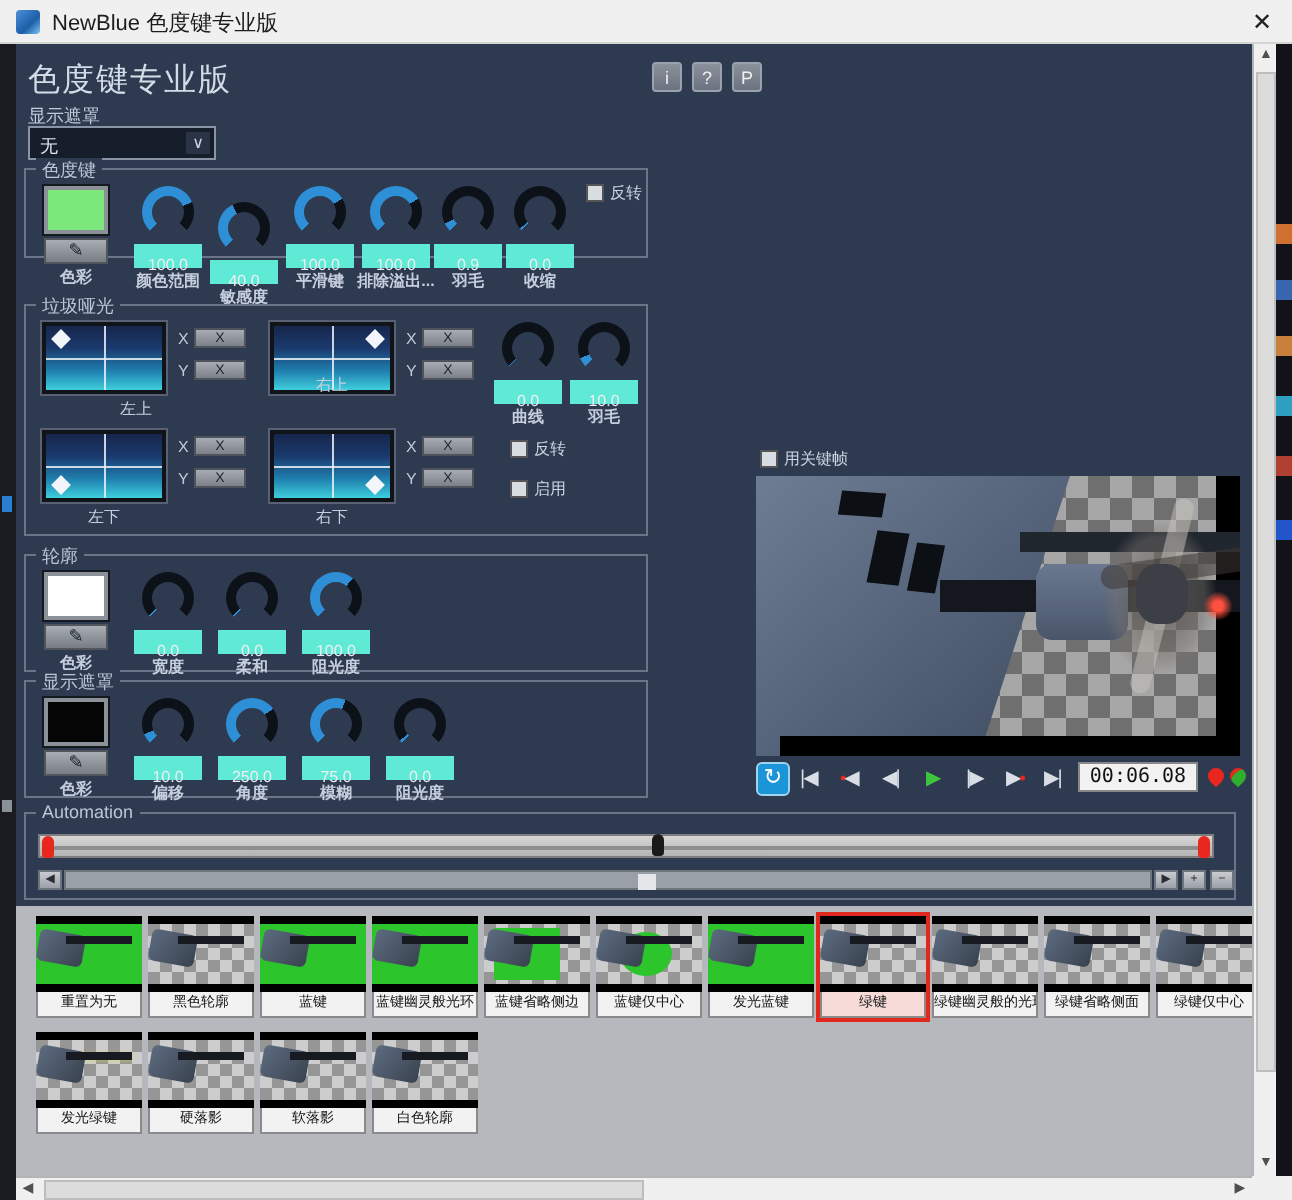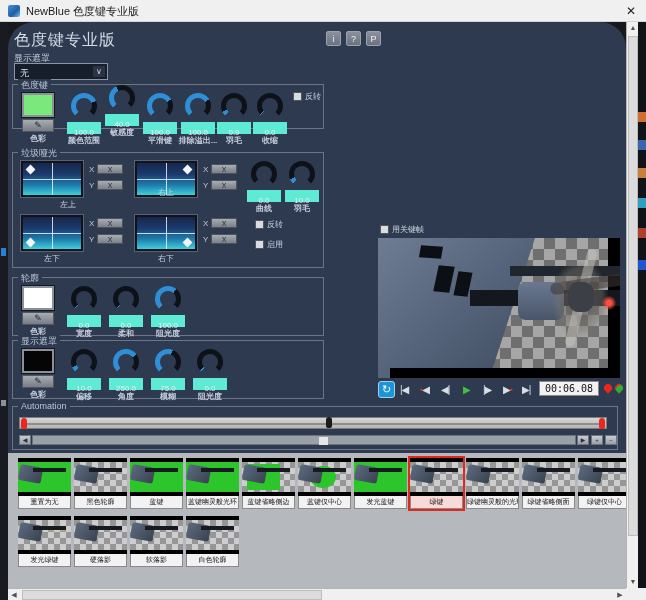--- a/index.html
+++ b/index.html
@@ -9,21 +9,21 @@
   .abs { position:absolute; }
 
   
   .titlebar { left:0; top:0; width:646px; height:22px; background:#f0f0f0; border-bottom:1px solid #d4d4d4; }
   .app-icon { left:8px; top:5px; width:12px; height:12px; border-radius:2px;
               background:linear-gradient(135deg,#4a90d9 0%,#1d5fa8 60%,#7ec4f0 100%); }
   .title-text { left:26px; top:4px; font-size:11px; color:#1c1c1c; }
   .close-x { right:4px; top:2px; width:22px; height:18px; text-align:center; font-size:12px; color:#222; line-height:18px; }
 
   
-  .dialog { left:8px; top:22px; width:618px; height:566px; background:#2d3a50;border-radius:26px; }
+  .dialog { left:8px; top:22px; width:618px; height:566px; background:#2d3a50; }
   .left-strip { left:0; top:22px; width:8px; height:578px; background:#191b20; }
   .rt-strip { left:638px; top:22px; width:8px; height:578px; background:#121318; }
 
   .hdr-title { left:6px; top:8px; font-size:16px; color:#d3dbe6; letter-spacing:1px; }
   .sq-btn { width:15px; height:15px; background:linear-gradient(#8b919b,#6b7280); border:1px solid #9aa2ae;
             border-radius:2px; color:#f0f0f0; font-size:9px; text-align:center; line-height:14px; }
 
   .lbl { font-size:9px; color:#c2cad8; }
   .dropdown { left:6px; top:41px; width:94px; height:17px; background:#161e2c; border:1px solid #8a94a4; color:#dfe5ee; font-size:9px; }
   .dropdown .val { position:absolute; left:5px; top:3px; }
@@ -176,21 +176,21 @@
       <div class="swcol" style="left:6px;top:8px;">
         <div class="swatch" style="background:#7be87b;"></div>
         <div class="dropper">✎</div>
         <div class="klabel">色彩</div>
       </div>
       <div class="kcol" style="left:52px;top:8px;">
         <div class="knob" style="--f:.75;"></div>
         <div class="vbox">100.0</div>
         <div class="klabel">颜色范围</div>
       </div>
-      <div class="kcol" style="left:90px;top:0;">
+      <div class="kcol" style="left:90px;top:16px;">
         <div class="knob" style="--f:.40;"></div>
         <div class="vbox">40.0</div>
         <div class="klabel">敏感度</div>
       </div>
       <div class="kcol" style="left:128px;top:8px;">
         <div class="knob" style="--f:.72;"></div>
         <div class="vbox">100.0</div>
         <div class="klabel">平滑键</div>
       </div>
       <div class="kcol" style="left:166px;top:8px;">

